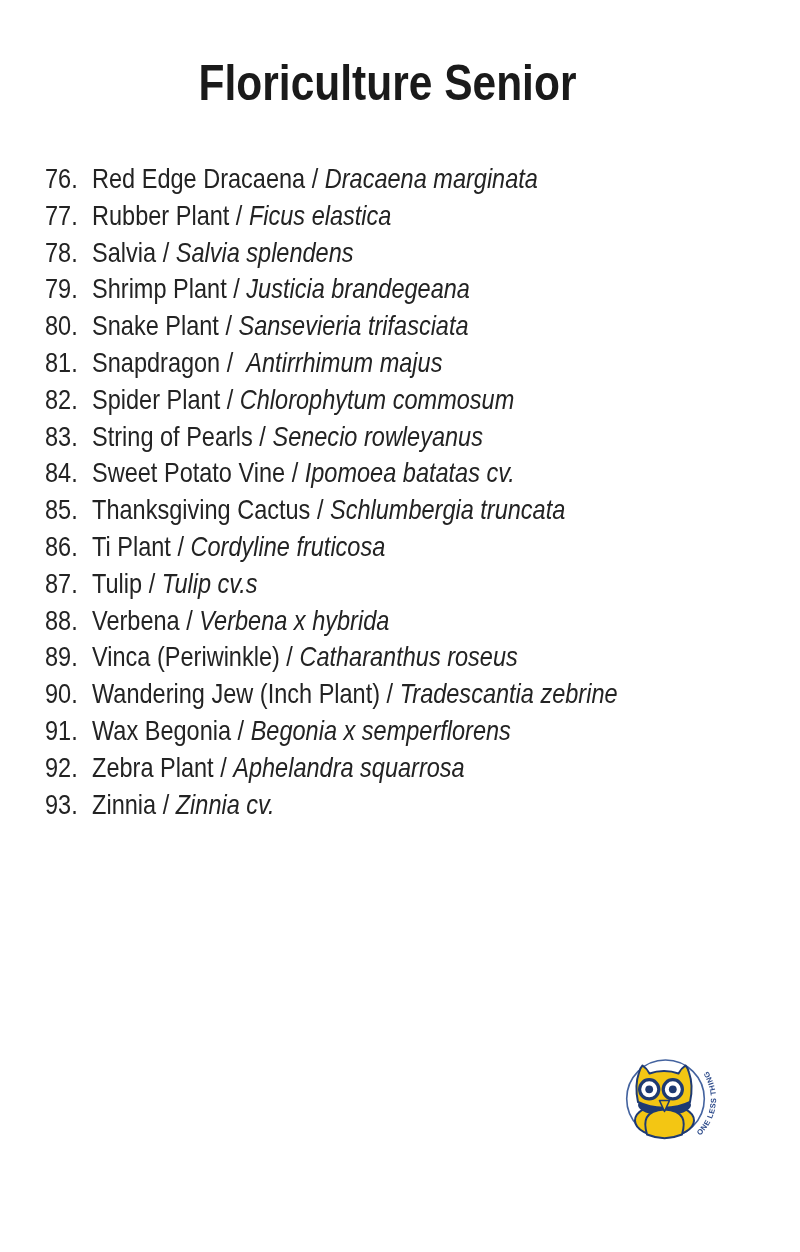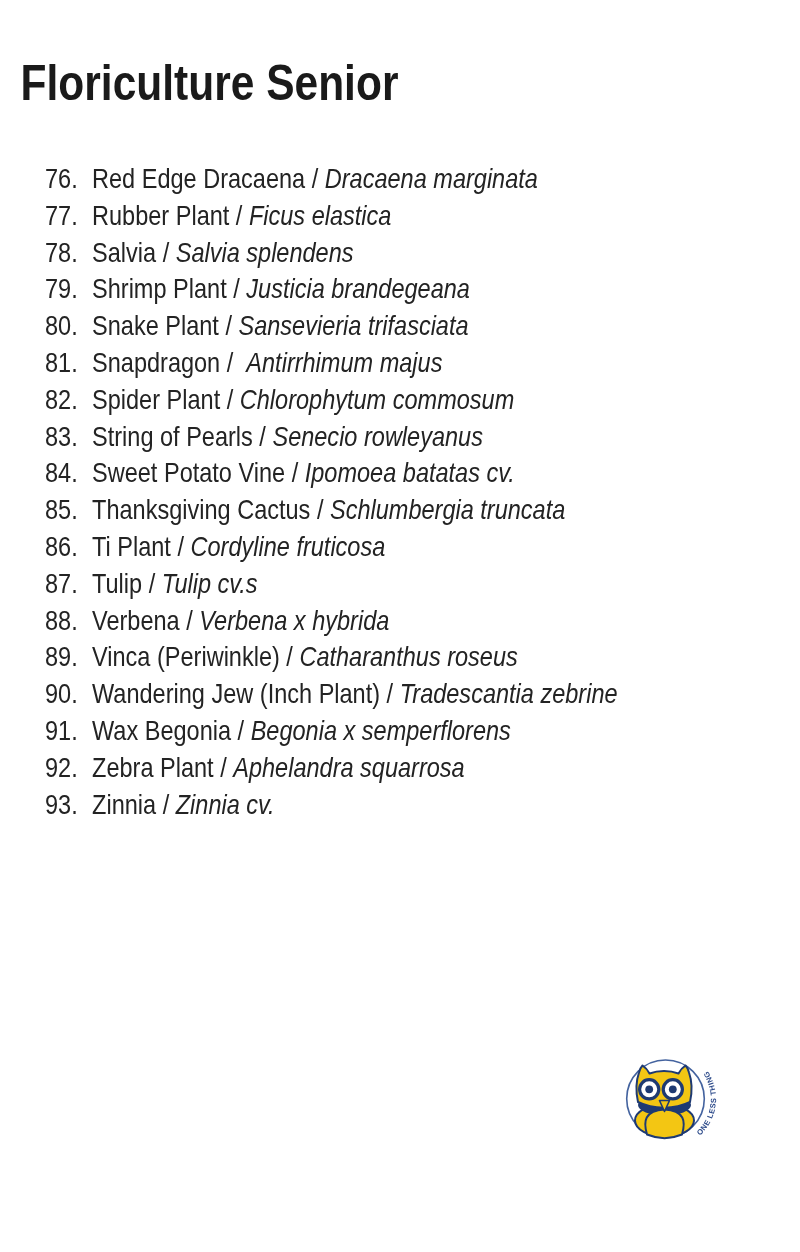--- a/index.html
+++ b/index.html
@@ -10,21 +10,21 @@
     background: #ffffff;
     overflow: hidden;
     font-family: "Liberation Sans", "DejaVu Sans", sans-serif;
     color: var(--text, #232323);
   }
   .title-wrap {
     position: absolute;
     top: 58px;
     left: 0;
     width: 800px;
-    text-align: left;
+    text-align: center;
     line-height: 1;
   }
   .title {
     display: inline-block;
     font-size: 50px;
     font-weight: 700;
     color: var(--title-text, #1a1a1a);
     transform: scaleX(0.85) translateX(-15px);
     letter-spacing: 0px;
     white-space: nowrap;

